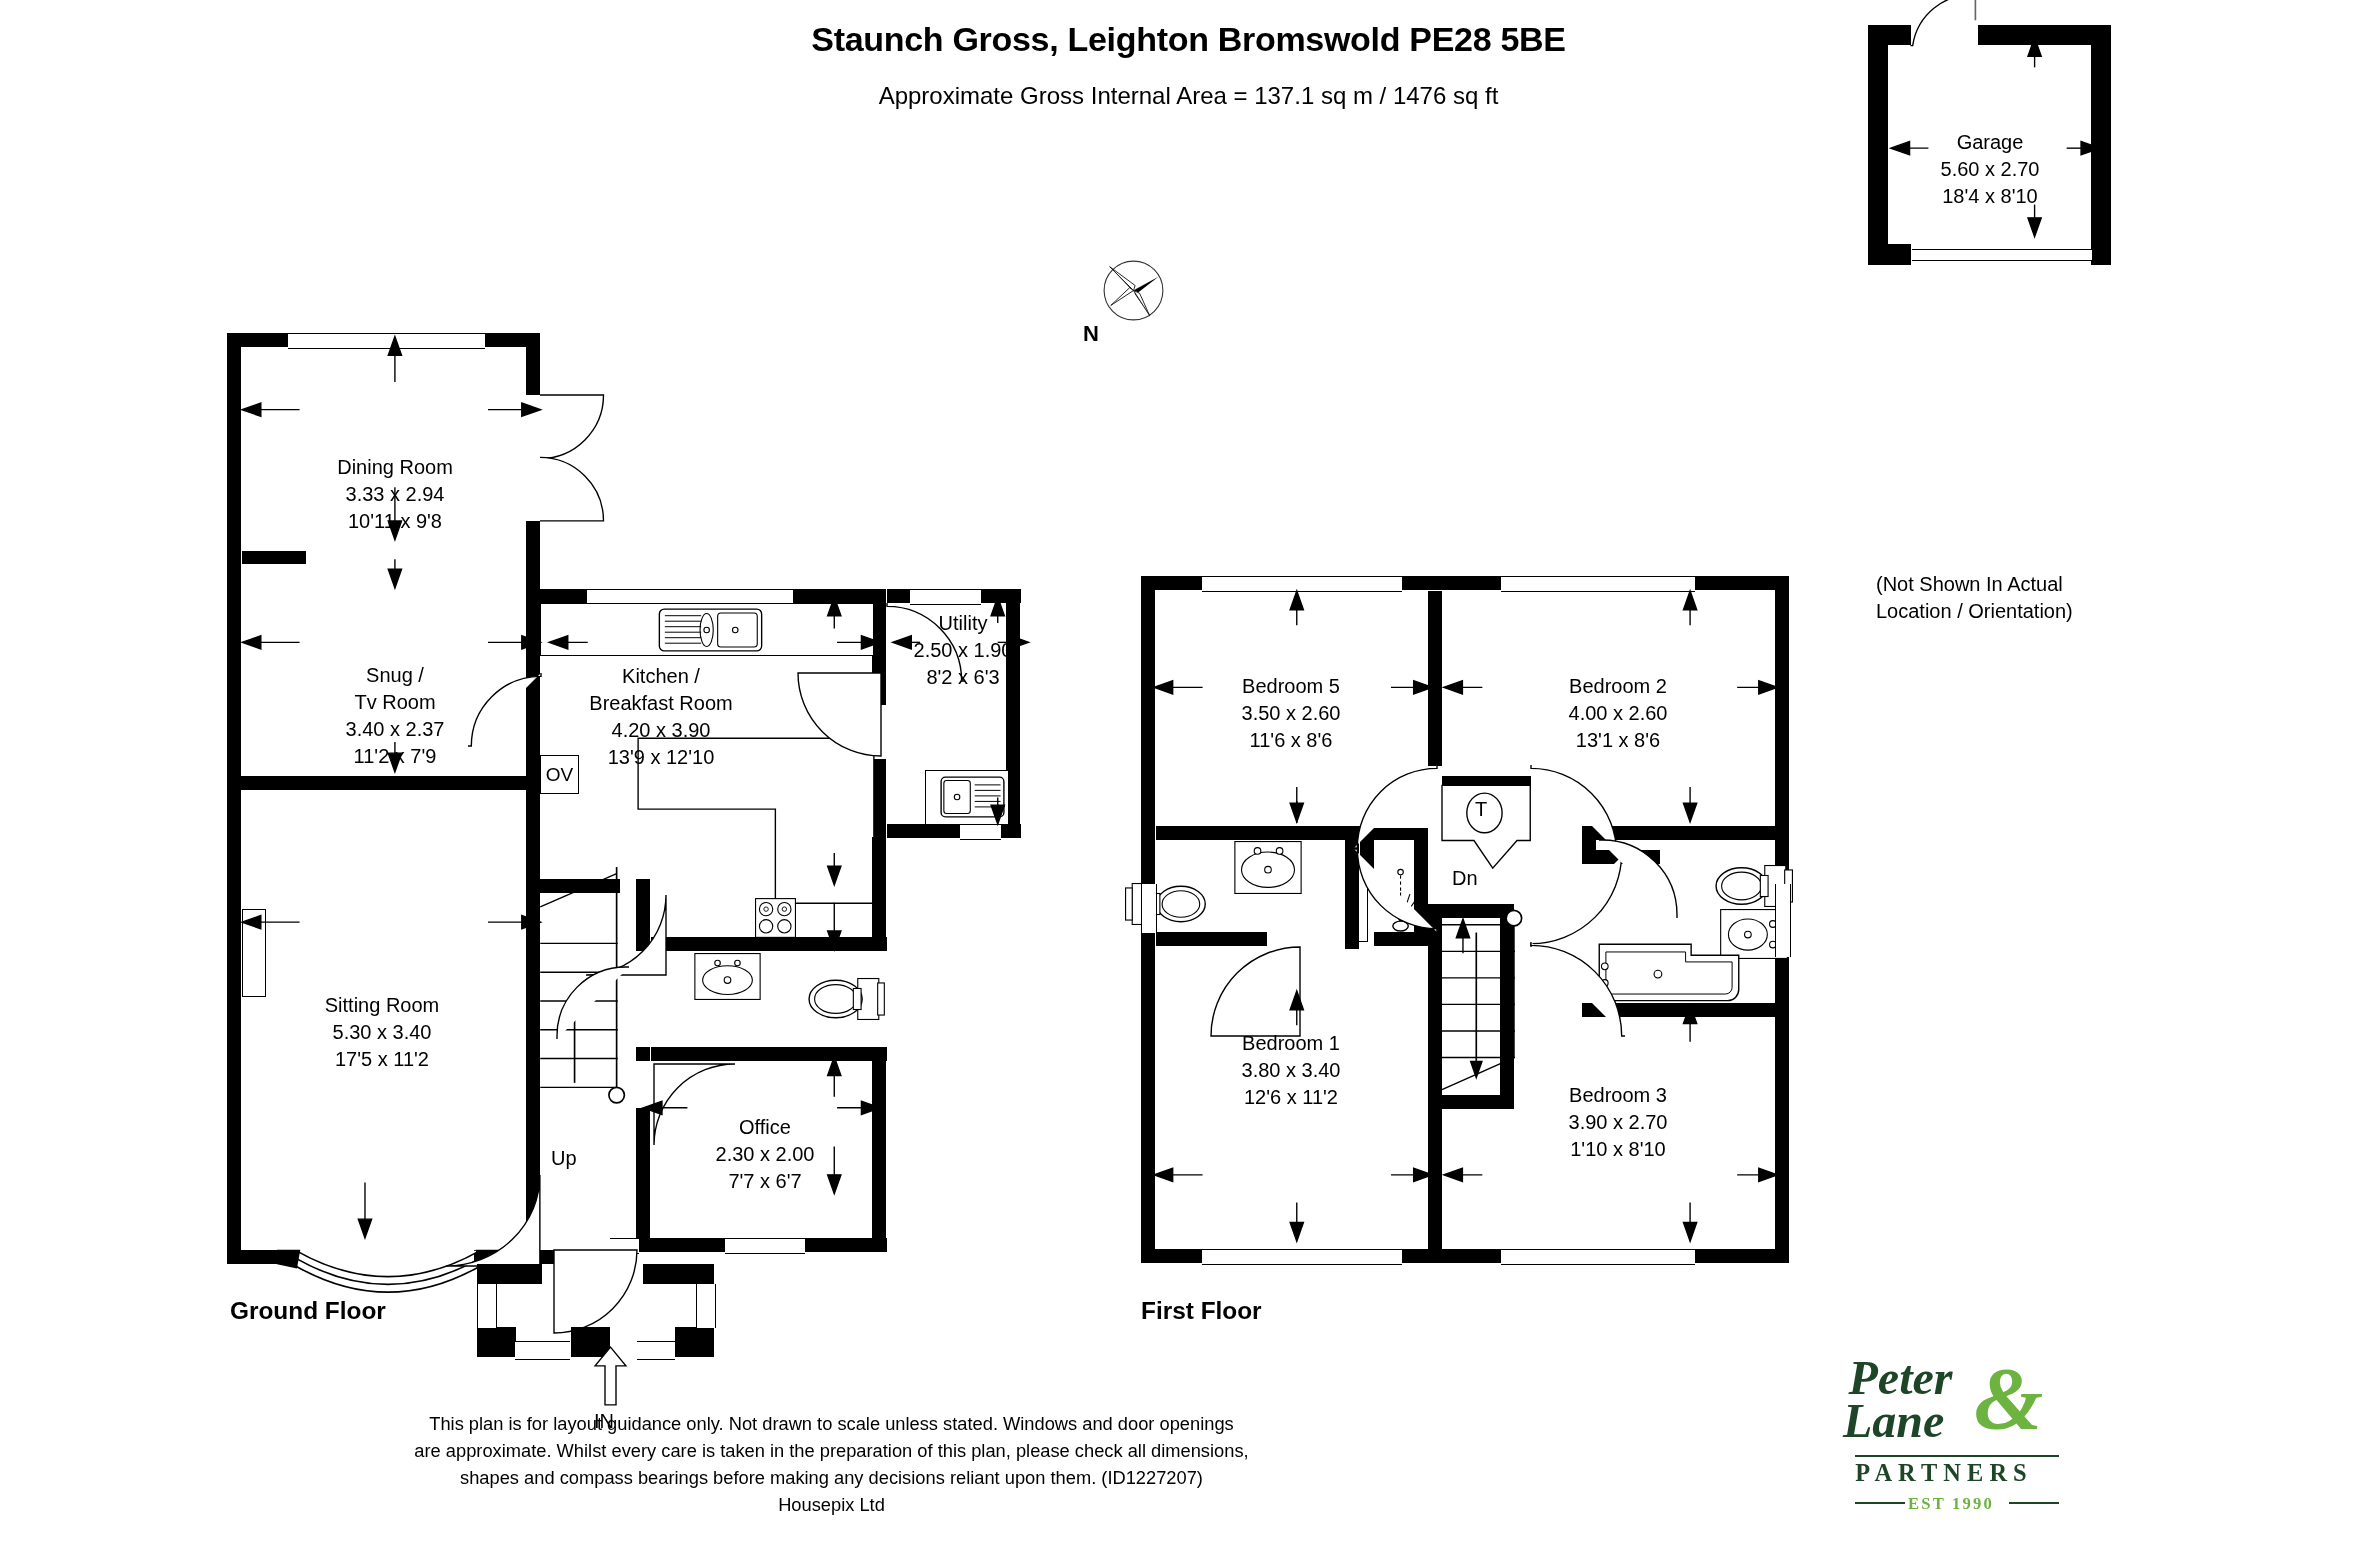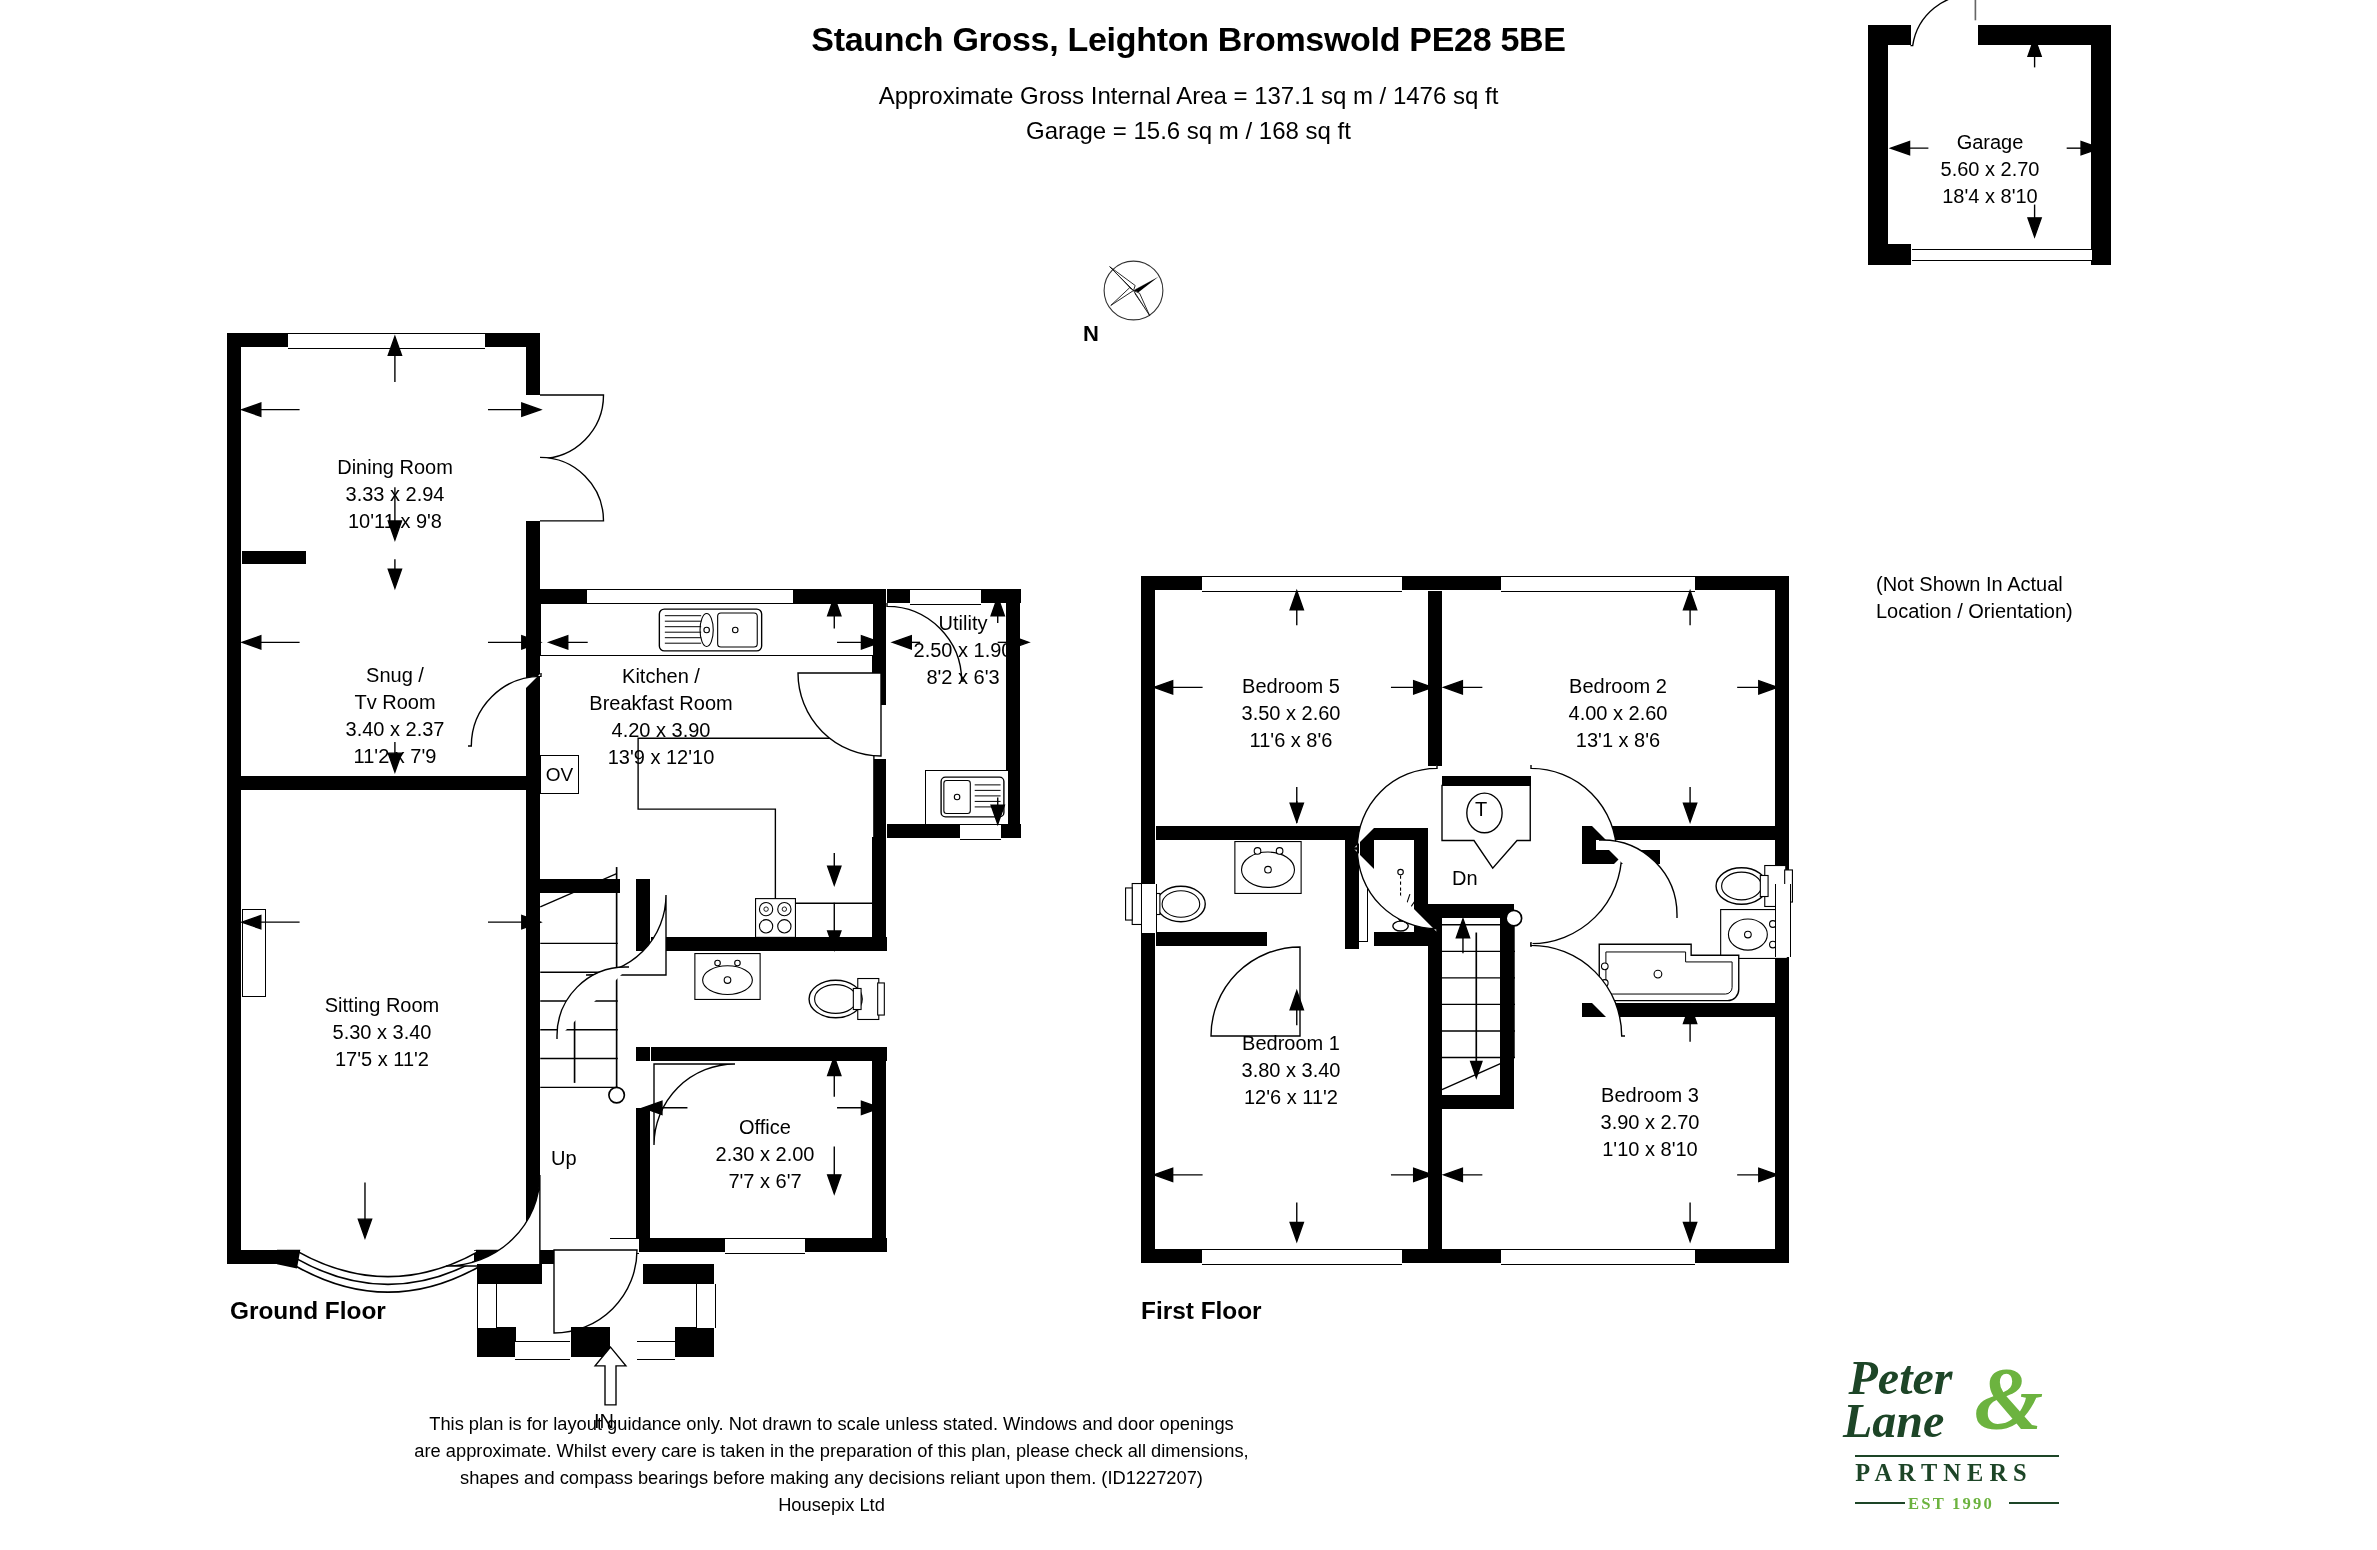--- a/index.html
+++ b/index.html
@@ -61,21 +61,20 @@
   #compass{position:absolute;top:260px;left:1103px;width:61px;height:61px;}
   #compassN{position:absolute;top:321px;left:1083px;font-size:22px;font-weight:bold;}
   #garagenote{position:absolute;top:571px;left:1876px;font-size:20px;line-height:27px;}
 </style>
 </head>
 <body>
 
 <div class="abs" id="title">Staunch Gross, Leighton Bromswold PE28 5BE</div>
 <div class="abs" id="areas">
   <span class="area-line">Approximate Gross Internal Area = 137.1 sq m / 1476 sq ft</span>
-  <span class="area-line">Garage = 15.6 sq m / 168 sq ft</span>
 </div>
 
 <svg id="compass" viewBox="0 0 110 110">
   <circle cx="55" cy="55" r="53" fill="#fff" stroke="#333" stroke-width="2"></circle>
   <polygon points="55,55 12,12 48,50" fill="#000"></polygon>
   <polygon points="55,55 12,12 58,46" fill="#fff" stroke="#000" stroke-width="1.5"></polygon>
   <polygon points="55,55 100,30 60,52" fill="#000"></polygon>
   <polygon points="55,55 100,30 64,58" fill="#000"></polygon>
   <polygon points="55,55 84,100 58,62" fill="#000"></polygon>
   <polygon points="55,55 84,100 66,60" fill="#fff" stroke="#000" stroke-width="1.5"></polygon>
@@ -579,21 +578,21 @@
   <div class="lbl" style="left:510px;top:673px;">
     <span class="ln">Bedroom 2</span>
     <span class="ln">4.00 x 2.60</span>
     <span class="ln">13'1 x 8'6</span>
   </div>
   <div class="lbl" style="left:183px;top:1030px;">
     <span class="ln">Bedroom 1</span>
     <span class="ln">3.80 x 3.40</span>
     <span class="ln">12'6 x 11'2</span>
   </div>
-  <div class="lbl" style="left:542px;top:1082px;">
+  <div class="lbl" style="left:510px;top:1082px;">
     <span class="ln">Bedroom 3</span>
     <span class="ln">3.90 x 2.70</span>
     <span class="ln">1'10 x 8'10</span>
   </div>
 
   <div class="floorlabel" style="left:33px;top:1297px;">First Floor</div>
 </div>
 
 <div class="abs" style="left:1845px;top:0;width:310px;height:643px;">
   <div class="wall" style="left:23px;top:25px;width:20px;height:238px;"></div>

